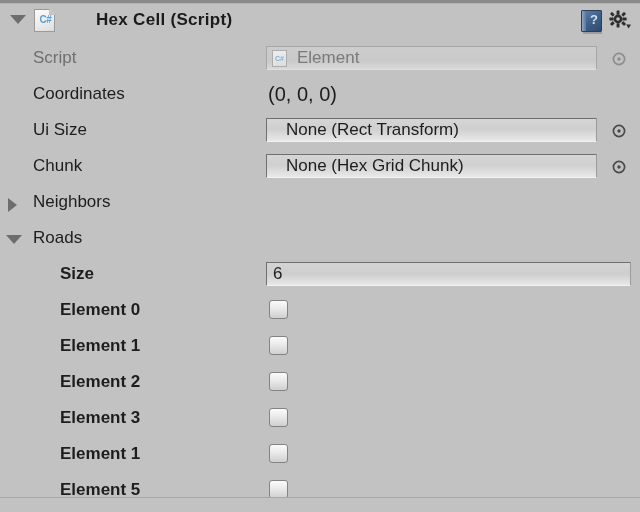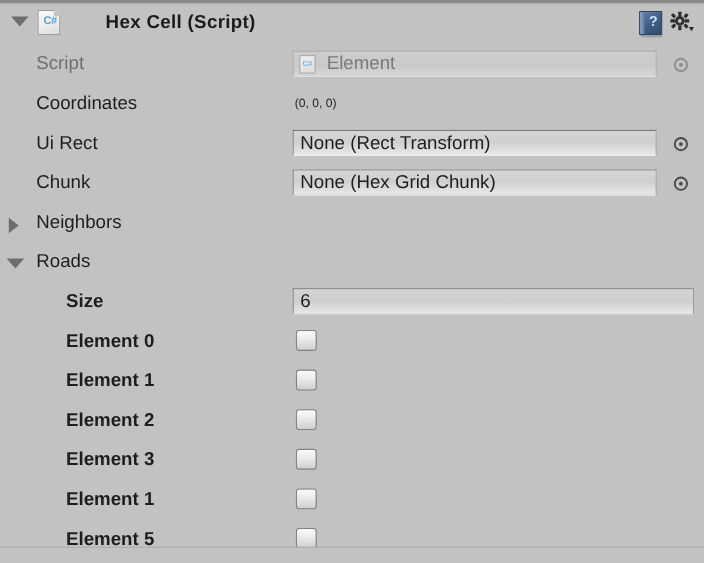--- a/index.html
+++ b/index.html
@@ -163,42 +163,42 @@
   }
   .row-label.indent0 { left: 33px; }
   .row-label.indent1 { left: 60px; font-weight: bold; }
   .row-label.disabled { color: #6f6f6f; }
 
   .plain-value {
     position: absolute;
     left: 268px; top: 0;
     height: 36px;
     line-height: 36px;
-    font-size: 11px;
+    font-size: 20px;
     color: #1d1d1d;
     white-space: nowrap;
   }
 
   
   .obj-field {
     position: absolute;
     top: 6px;
     left: 266px;
     width: 331px;
     height: 24px;
     box-sizing: border-box;
     background: linear-gradient(180deg,#d6d6d6 0%, #cfcfcf 45%, #e9e9e9 100%);
     border: 1px solid #6f6f6f;
     border-right-color: #9a9a9a;
     border-bottom-color: #f2f2f2;
     border-radius: 1px;
   }
   .obj-field .txt {
     position: absolute;
-    left: 6px; top: 0;
+    left: 19px; top: 0;
     height: 22px;
     line-height: 22px;
     font-size: 17px;
     color: #1d1d1d;
     white-space: nowrap;
   }
   .obj-field.disabled {
     background: linear-gradient(180deg,#cdcdcd 0%, #c9c9c9 60%, #d8d8d8 100%);
     border-color: #a6a6a6;
     border-bottom-color: #e0e0e0;
@@ -344,21 +344,21 @@
       </svg>
     </div>
   </div>
 
   <div class="row" style="top:76px;">
     <div class="row-label indent0">Coordinates</div>
     <div class="plain-value">(0, 0, 0)</div>
   </div>
 
   <div class="row" style="top:112px;">
-    <div class="row-label indent0">Ui Rect</div>
+    <div class="row-label indent0">Ui Size</div>
     <div class="obj-field">
       <div class="txt">None (Rect Transform)</div>
     </div>
     <div class="picker">
       <svg width="14" height="14" viewBox="0 0 14 14">
         <circle cx="7" cy="7" r="5.6" fill="none" stroke="#4a4a4a" stroke-width="1.7"></circle>
         <circle cx="7" cy="7" r="1.7" fill="#4a4a4a"></circle>
       </svg>
     </div>
   </div>

